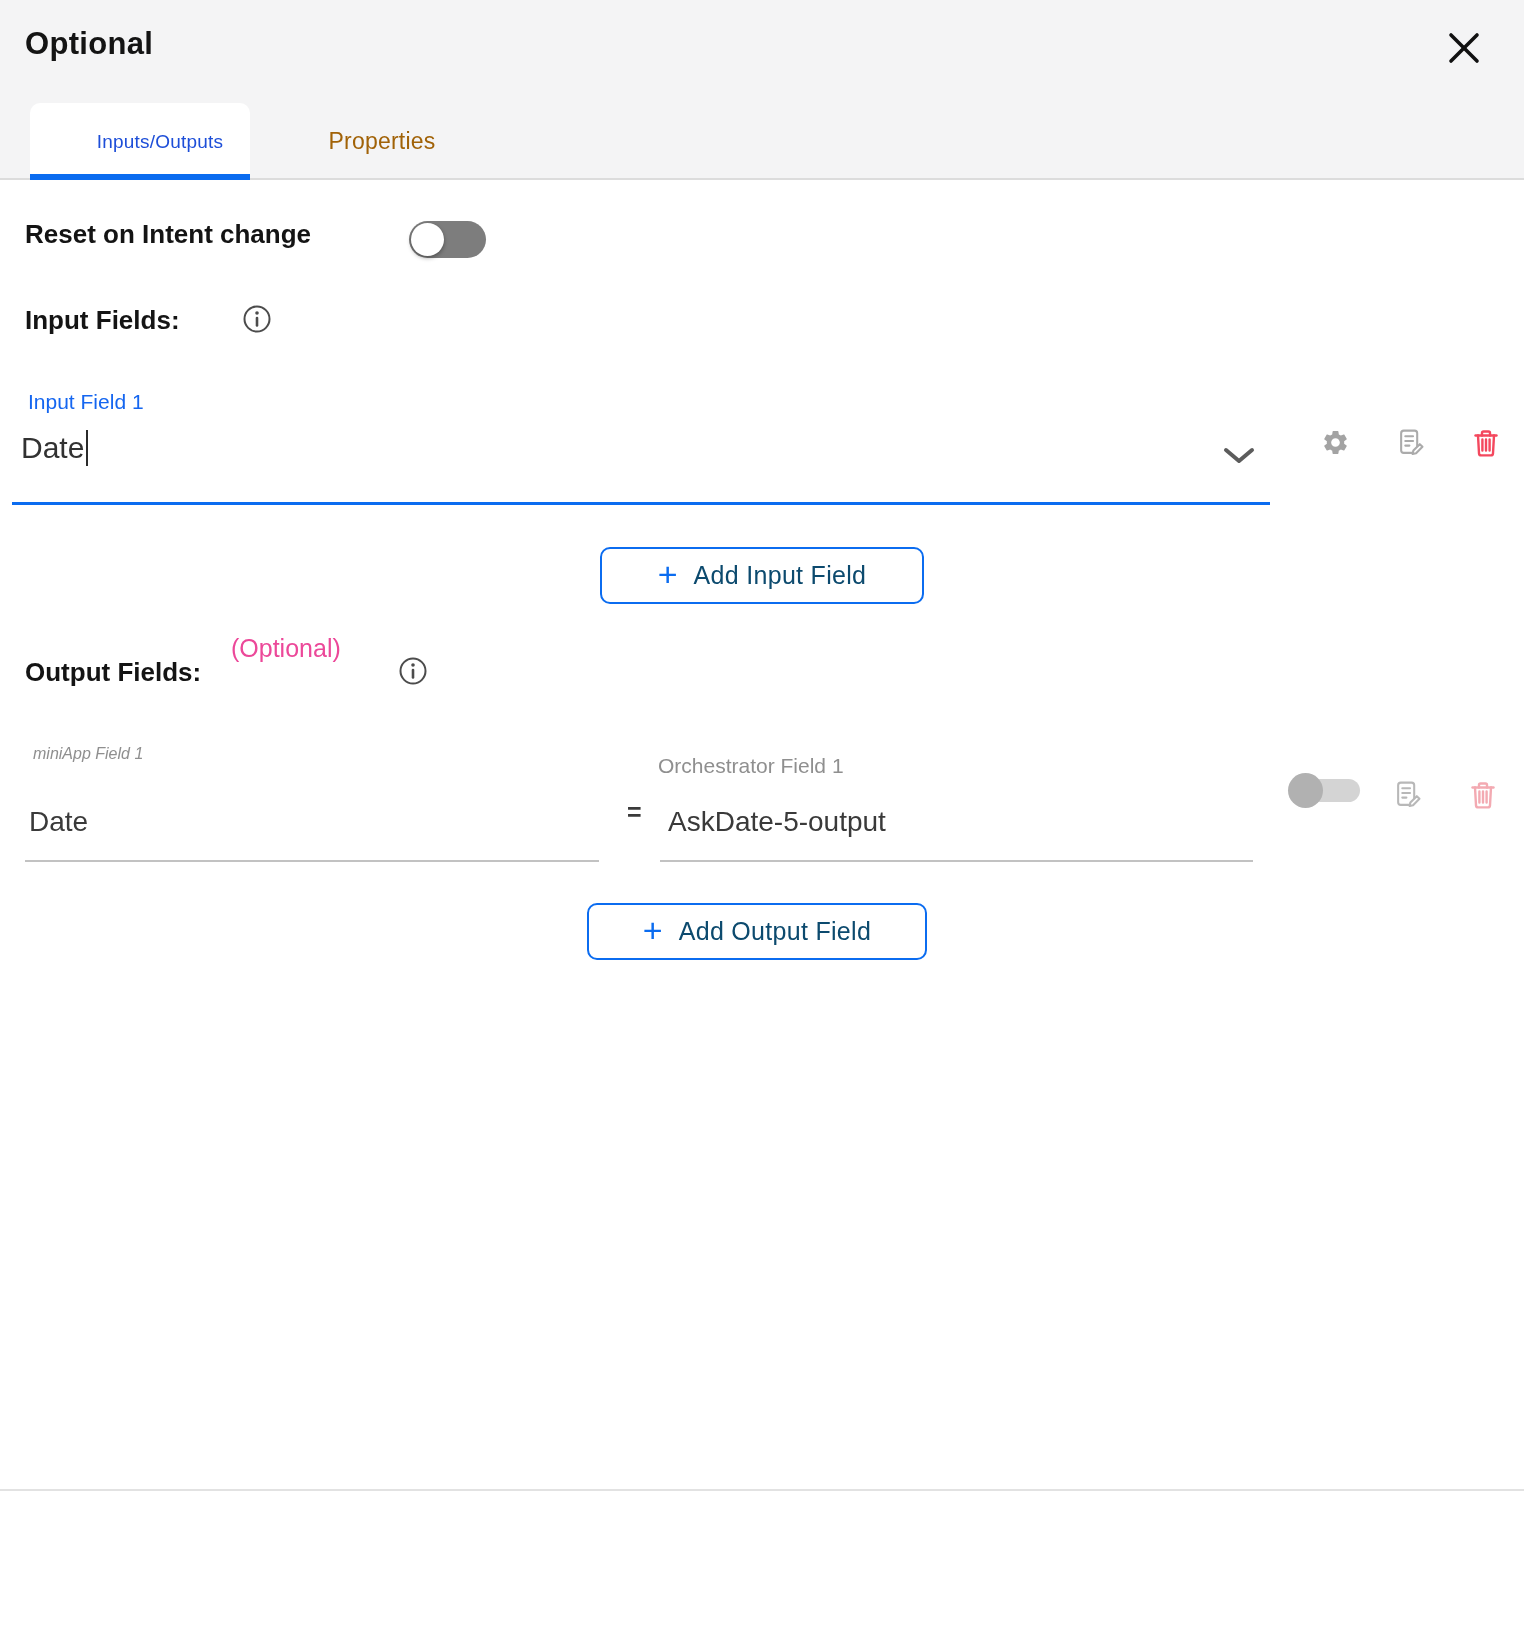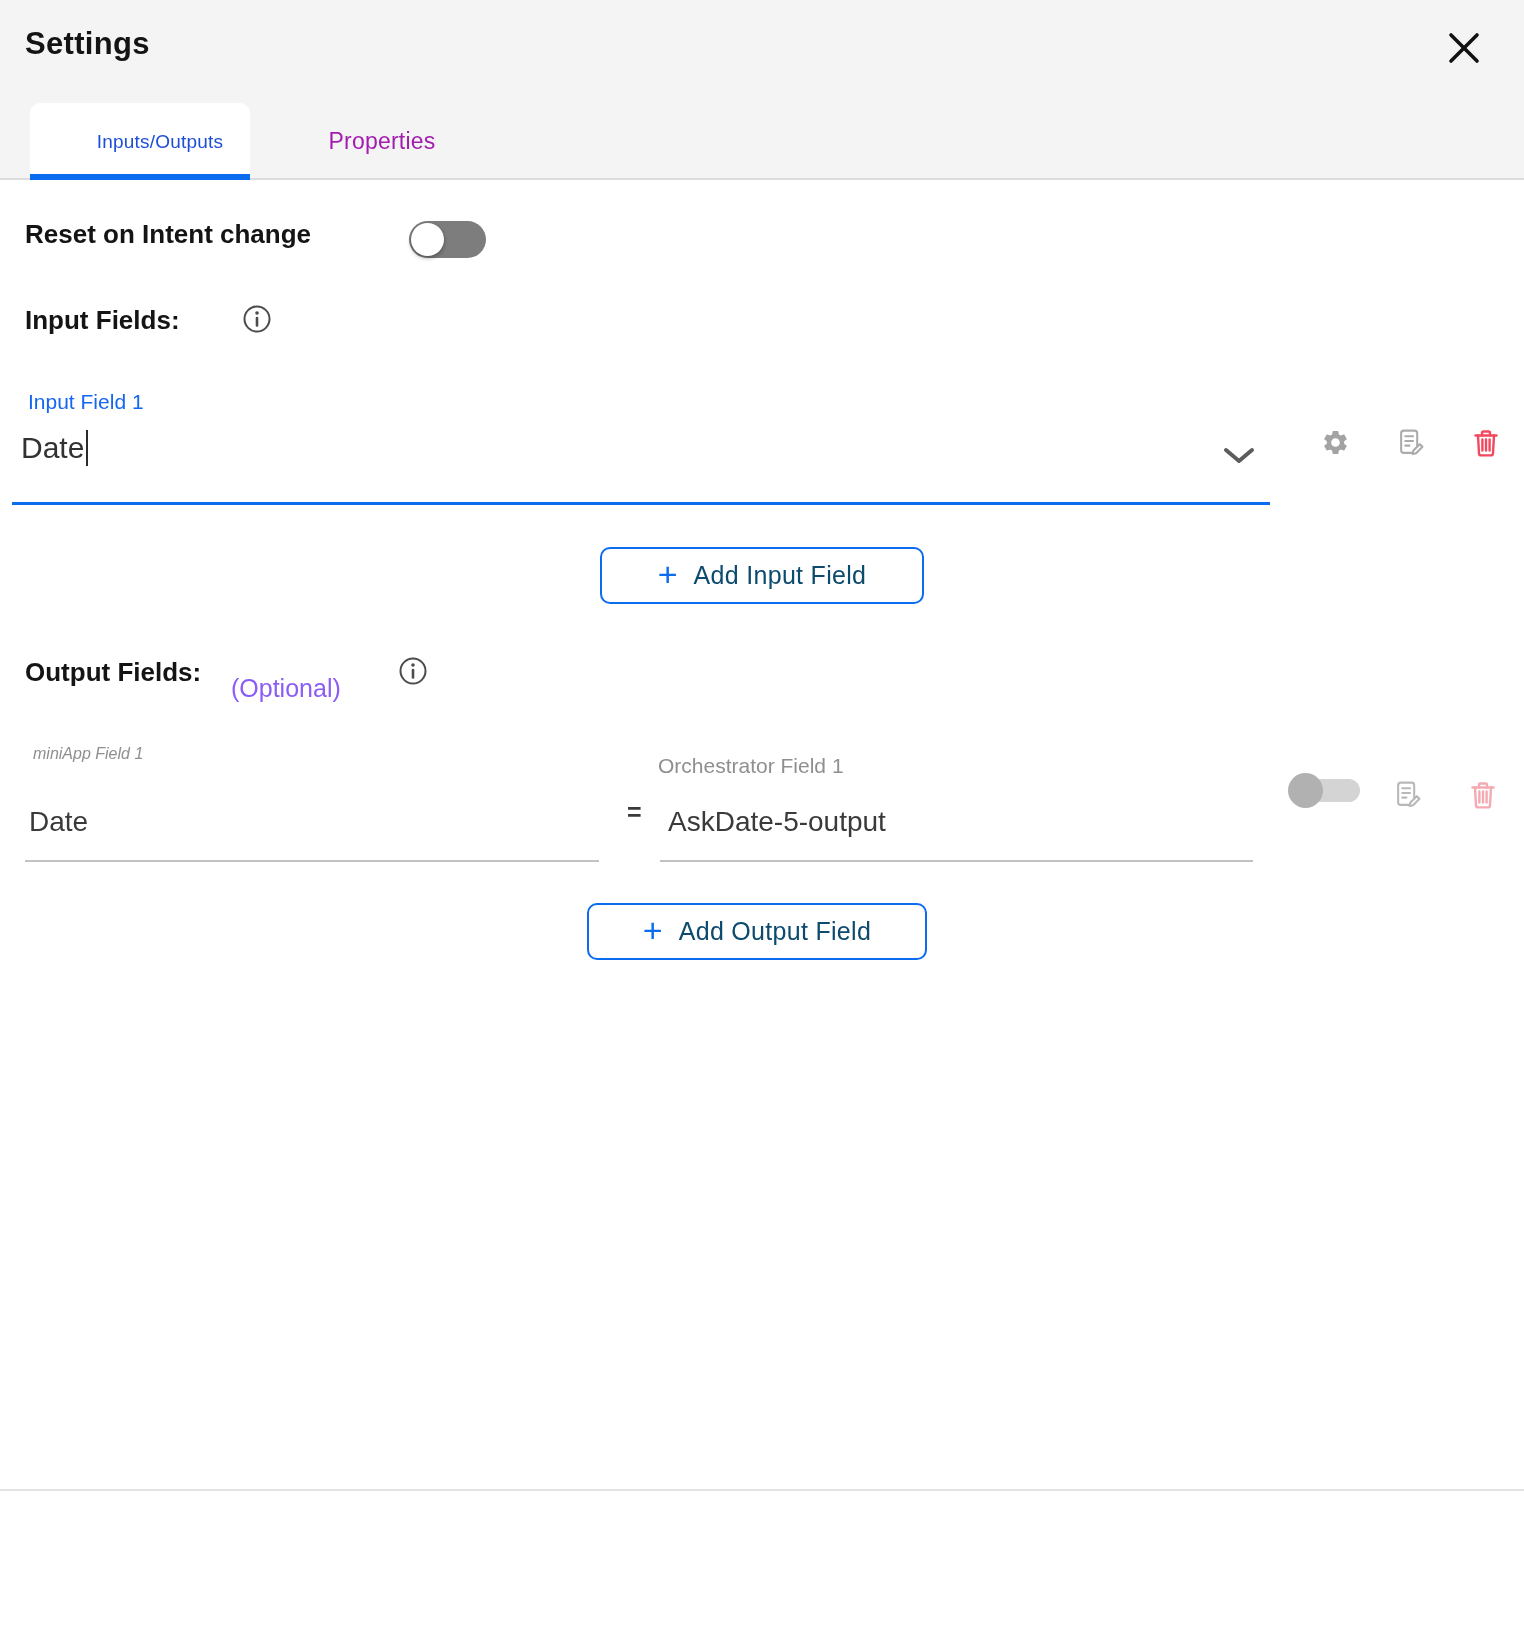--- a/index.html
+++ b/index.html
@@ -17,39 +17,39 @@
                background:transparent; border:none; }
 
   .tab-active { position:absolute; left:30px; top:103px; width:220px; height:77px;
                 background:#ffffff; border-radius:10px 10px 0 0;
                 display:flex; align-items:center; justify-content:center; cursor:pointer; }
   .tab-active .bar { position:absolute; left:0; bottom:0; width:100%; height:6px;
                      background:#0b6cf0; }
   .tab-active .lbl { font-size:19px; color:#1d4ed8; letter-spacing:.2px;margin-left:40px; }
   .tab-inactive { position:absolute; left:262px; top:103px; width:240px; height:77px;
                   display:flex; align-items:center; justify-content:center; cursor:pointer; }
-  .tab-inactive .lbl { font-size:23px; color:#a21caf; letter-spacing:.2px; }
+  .tab-inactive .lbl { font-size:23px; color:#a16207; letter-spacing:.2px; }
 
   
   .toggle1 { position:absolute; left:409px; top:221px; width:77px; height:37px;
              border-radius:19px; background:#7d7d7d; cursor:pointer; }
   .toggle1 .knob { position:absolute; left:2px; top:2px; width:33px; height:33px;
                    border-radius:50%; background:#ffffff;
                    box-shadow:0 2px 4px rgba(0,0,0,.35); }
   .toggle2 { position:absolute; left:1300px; top:779px; width:60px; height:23px;
              border-radius:12px; background:#d4d4d4; cursor:pointer; }
   .toggle2 .knob { position:absolute; left:-12px; top:-6px; width:35px; height:35px;
                    border-radius:50%; background:#b1b1b1; }
 
   
   .reset-label { position:absolute; left:25px; top:219px; font-size:26px; font-weight:600; color:#141414; }
   .h-input { position:absolute; left:25px; top:305px; font-size:26px; font-weight:600; color:#141414; }
   .info-ic1 { position:absolute; left:242px; top:304px; }
   .h-output { position:absolute; left:25px; top:657px; font-size:26px; font-weight:600; color:#141414; }
-  .h-optional { position:absolute; left:231px; top:674px; font-size:25px; font-weight:400; color:#8b5cf6; }
+  .h-optional { position:absolute; left:231px; top:634px; font-size:25px; font-weight:400; color:#ec4899; }
   .info-ic2 { position:absolute; left:398px; top:656px; }
 
   
   .fld1-label { position:absolute; left:28px; top:390px; font-size:21px; color:#1566f0; }
   .fld1-value { position:absolute; left:21px; top:430px; font-size:30px; color:#323232;
                 display:flex; align-items:center; }
   .caret { display:inline-block; width:2px; height:36px; background:#2b2b2b; margin-left:2px; }
   .chevron { position:absolute; left:1222px; top:446px; cursor:pointer; }
   .blue-underline { position:absolute; left:12px; top:502px; width:1258px; height:3px; background:#0b6cf0; }
   .ic-gear  { position:absolute; left:1321px; top:428px; cursor:pointer; }
@@ -81,21 +81,21 @@
             background:#ffffff; border-top:2px solid #e2e2e2; }
 
   svg { display:block; }
 </style>
 </head>
 <body>
 
 <div class="modal">
 
   <div class="header">
-    <div class="title">Settings</div>
+    <div class="title">Optional</div>
     <button class="close-btn">
       <span>
         <svg width="40" height="40" viewBox="0 0 40 40">
           <line x1="7" y1="7" x2="33" y2="33" stroke="#111" stroke-width="3.6" stroke-linecap="round"></line>
           <line x1="33" y1="7" x2="7" y2="33" stroke="#111" stroke-width="3.6" stroke-linecap="round"></line>
         </svg>
       </span>
     </button>
     <div class="tab-active">
       <span class="lbl">Inputs/Outputs</span>

